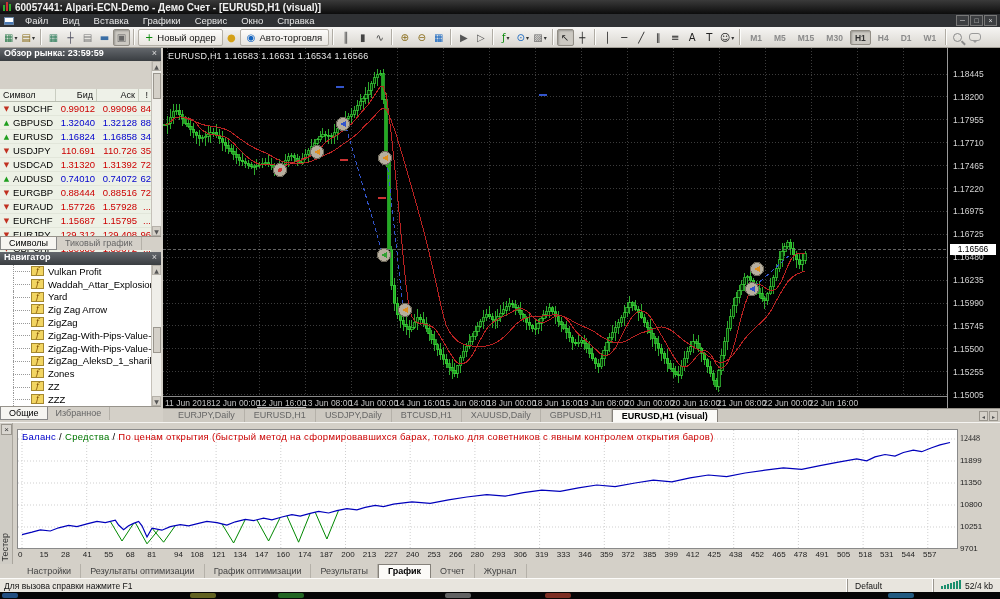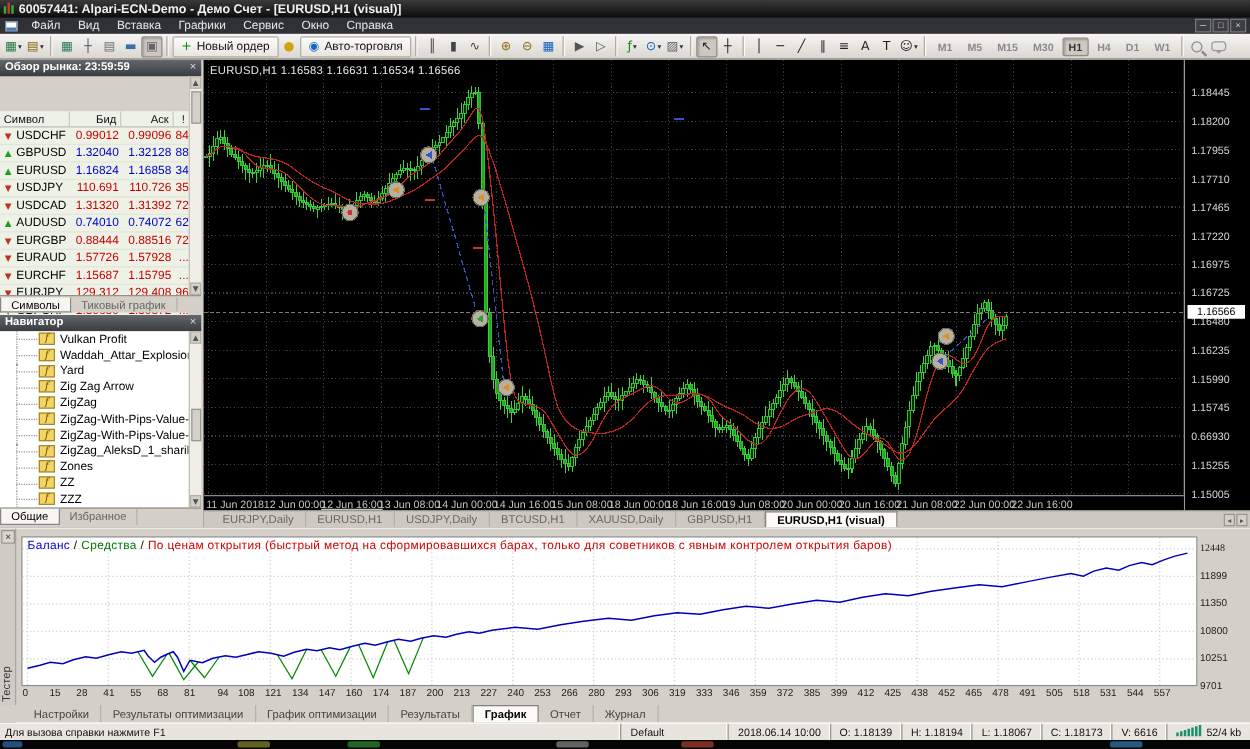--- a/index.html
+++ b/index.html
@@ -383,21 +383,21 @@
             <span class="ask">84.405</span>
             <span class="spr"></span>
           </div>
         </div>
     </div>
     <div class="vscroll" id="mw-scroll" style="left:151px;top:13px;height:175px;">
         <div class="sarr">▲</div>
         <div class="thumb" style="top: 12px;"></div>
         <div class="sarr" style="position: absolute; bottom: 0px; left: 0px; right: 0px;">▼</div>
       </div>
-    <div class="ptabs" id="mw-tabs" style="top:188px;align-items:center;">
+    <div class="ptabs" id="mw-tabs" style="top:188px;">
         <span class="ptab active">Символы</span>
         <span class="ptab">Тиковый график</span>
       </div>
 
     <div class="phead" style="top:204px;">
       <span>Навигатор</span>
       <span class="pclose">×</span>
     </div>
     <div class="nav-body" style="top:217px;height:141px;" id="nav-list">
         <div class="nitem">
@@ -975,21 +975,21 @@
       <span class="plabel" style="top: 66.8px;">1.17955</span>
       <span class="plabel" style="top: 89.7px;">1.17710</span>
       <span class="plabel" style="top: 112.6px;">1.17465</span>
       <span class="plabel" style="top: 135.5px;">1.17220</span>
       <span class="plabel" style="top: 158.4px;">1.16975</span>
       <span class="plabel" style="top: 181.3px;">1.16725</span>
       <span class="plabel" style="top: 204.2px;">1.16480</span>
       <span class="plabel" style="top: 227.1px;">1.16235</span>
       <span class="plabel" style="top: 250px;">1.15990</span>
       <span class="plabel" style="top: 272.9px;">1.15745</span>
-      <span class="plabel" style="top: 295.8px;">0.66930</span>
+      <span class="plabel" style="top: 295.8px;">1.15500</span>
       <span class="plabel" style="top: 318.7px;">1.15255</span>
       <span class="plabel" style="top: 341.6px;">1.15005</span>
     </div>
   <div class="time-axis" id="time-axis">
       <span class="tmlabel" style="left: 2px;">11 Jun 2018</span>
       <span class="tmlabel" style="left: 48px;">12 Jun 00:00</span>
       <span class="tmlabel" style="left: 94px; text-decoration: underline;">12 Jun 16:00</span>
       <span class="tmlabel" style="left: 140px;">13 Jun 08:00</span>
       <span class="tmlabel" style="left: 186px;">14 Jun 00:00</span>
       <span class="tmlabel" style="left: 232px;">14 Jun 16:00</span>
@@ -1120,28 +1120,20 @@
         <span class="ttab">Результаты</span>
         <span class="ttab active">График</span>
         <span class="ttab">Отчет</span>
         <span class="ttab">Журнал</span>
       </div>
   </div>
 
   <div class="statusbar">
     <span class="shelp">Для вызова справки нажмите F1</span>
     <span class="scell" style="min-width:86px;">Default</span>
-    <span id="status-fields" style="display:flex;height:14px;">
-        <span class="scell">2018.06.14 10:00</span>
-        <span class="scell">O: 1.18139</span>
-        <span class="scell">H: 1.18194</span>
-        <span class="scell">L: 1.18067</span>
-        <span class="scell">C: 1.18173</span>
-        <span class="scell">V: 6616</span>
-      </span>
     <span class="scell"><span class="sig" id="sig-icon">
           <i style="height: 3px;"></i>
           <i style="height: 4px;"></i>
           <i style="height: 5px;"></i>
           <i style="height: 6px;"></i>
           <i style="height: 7px;"></i>
           <i style="height: 8px;"></i>
           <i style="height: 9px;"></i>
         </span><span>52/4 kb</span></span>
   </div>

